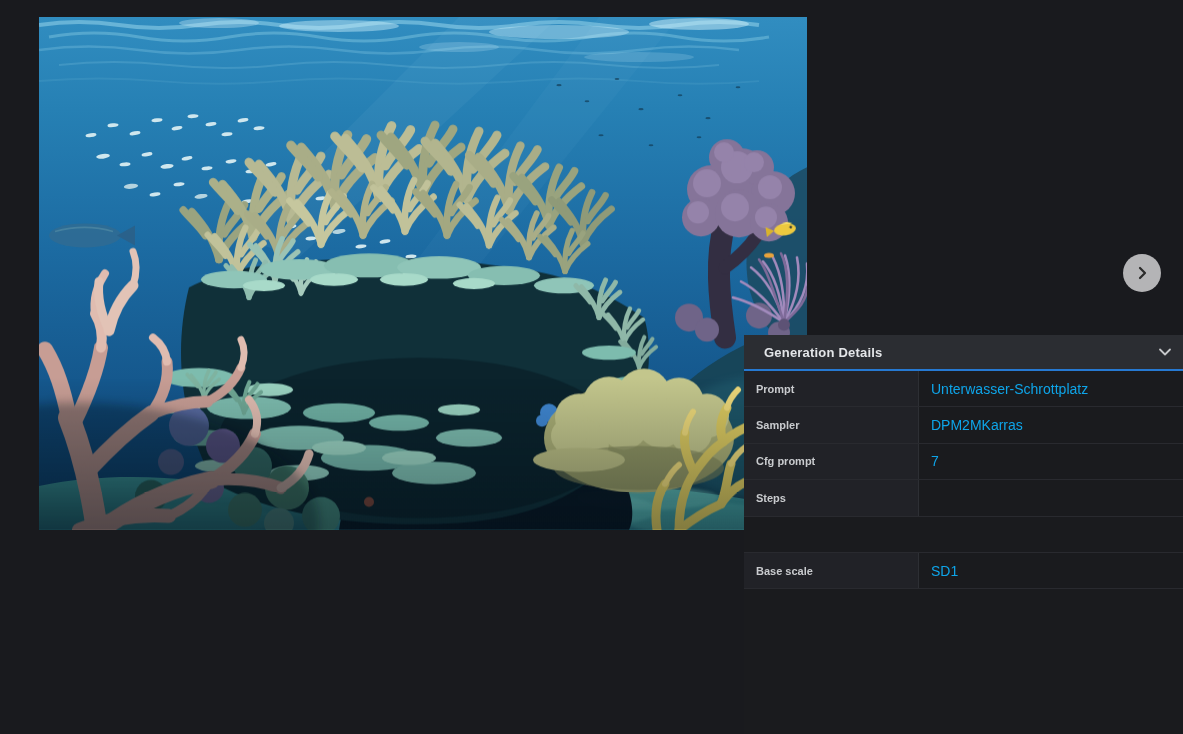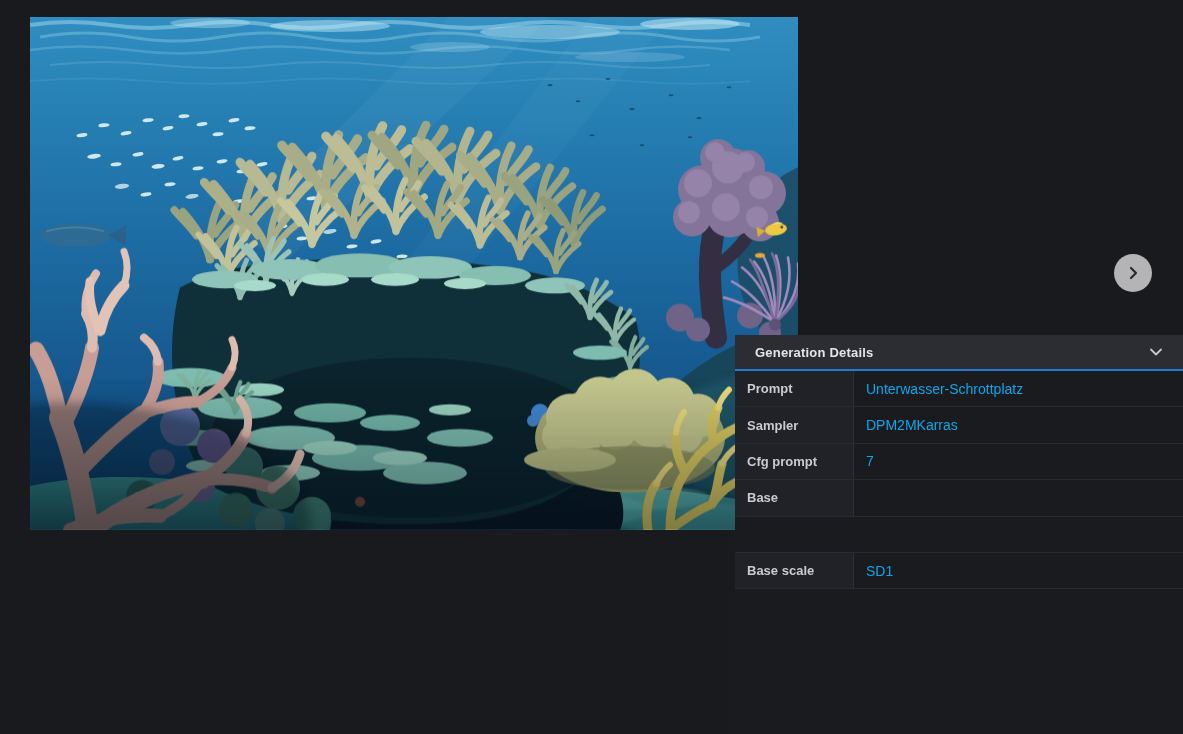--- a/index.html
+++ b/index.html
@@ -3,21 +3,21 @@
 <meta charset="utf-8">
 <style>
   html,body{margin:0;padding:0;}
   body{
     width:1183px;height:734px;
     background:#191a1e;
     position:relative;
     overflow:hidden;
     font-family:"Liberation Sans",sans-serif;
   }
-  .stage{position:absolute;inset:0;}
+  .stage{position:absolute;inset:0;margin-left:9px;}
 
   
   .image-frame{
     position:absolute;left:30px;top:17px;width:768px;height:513px;margin:0;
     overflow:hidden;
   }
   .image-frame svg{display:block;width:100%;height:100%;}
 
   
   .next-button{
@@ -39,24 +39,24 @@
   }
   .panel-title{
     font-size:13px;font-weight:700;color:#e3e5e8;letter-spacing:.2px;
   }
   .panel-table{display:block;}
   .detail-row{
     display:flex;height:36.4px;box-sizing:border-box;
     border-bottom:1px solid #292a2f;
   }
   .cell-label{
-    width:119px;box-sizing:border-box;background:#212227;
+    width:175px;box-sizing:border-box;background:#212227;
     border-right:1px solid #2d2f34;
     display:flex;align-items:center;padding-left:12px;
-    font-size:13px;font-weight:700;color:#c9cbce;
+    font-size:11px;font-weight:700;color:#c9cbce;
   }
   .cell-value{
     flex:1;background:#1a1b1e;display:flex;align-items:center;
     padding-left:12px;font-size:14px;font-weight:400;color:#0ea5e9;
     white-space:nowrap;overflow:hidden;
   }
 </style>
 </head>
 <body>
 
@@ -432,21 +432,21 @@
       </div>
       <div class="detail-row">
         <div class="cell-label">Sampler</div>
         <div class="cell-value">DPM2MKarras</div>
       </div>
       <div class="detail-row">
         <div class="cell-label">Cfg prompt</div>
         <div class="cell-value">7</div>
       </div>
       <div class="detail-row">
-        <div class="cell-label">Base</div>
+        <div class="cell-label">Steps</div>
       </div>
       <div class="detail-row">
         <div class="cell-value"></div>
       </div>
       <div class="detail-row">
         <div class="cell-label">Base scale</div>
         <div class="cell-value">SD1</div>
       </div>
     </div>
   </section>

